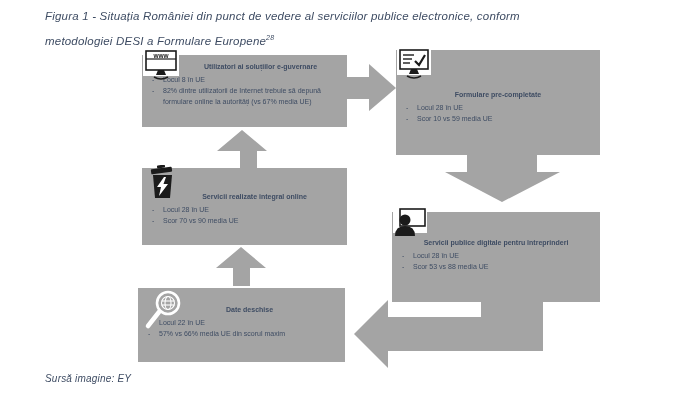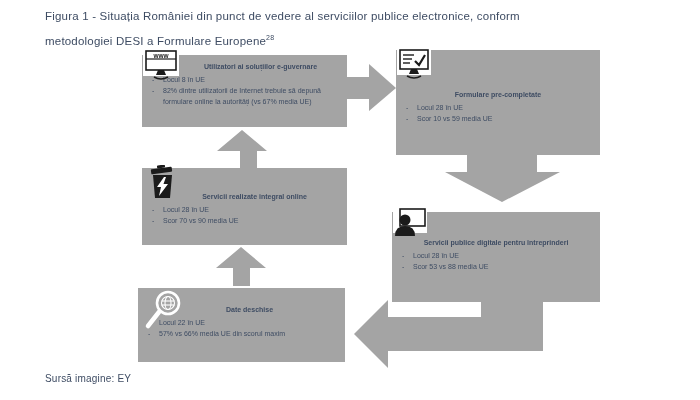--- a/index.html
+++ b/index.html
@@ -8,21 +8,21 @@
     --icon-ink:#1b1b1b;
     --bg:#ffffff;
   }
   html,body{margin:0;padding:0;background:#e8e8e8;}
   #page{
     position:relative;width:700px;height:400px;background:var(--bg);
     font-family:"Liberation Sans",sans-serif;overflow:hidden;margin:0 auto;
   }
   .fig-title{
     position:absolute;left:45px;top:5px;width:620px;
-    font-weight:500;font-size:11.5px;line-height:22px;
+    font-style:italic;font-weight:500;font-size:11.5px;line-height:22px;
     color:var(--ink);letter-spacing:.2px;
   }
   .fig-title sup{font-size:7px;}
   .arrows{position:absolute;left:0;top:0;z-index:0;}
   .box{
     position:absolute;background:var(--box-gray);z-index:1;
     color:var(--ink);font-size:7px;
   }
   .box-title{
     font-weight:bold;text-align:center;font-size:7px;line-height:9px;
@@ -43,21 +43,21 @@
   .b4 .box-title{padding:26px 2px 0 2px;}
   .b5{left:138px;top:288px;width:207px;height:74px;}
   .b5 .box-title{padding:17px 4px 0 20px;}
   .icon{position:absolute;z-index:2;line-height:0;}
   .i1{left:142px;top:48px;}
   .i2{left:396px;top:47px;}
   .i3{left:147px;top:165px;}
   .i4{left:392px;top:206px;}
   .i5{left:141px;top:289px;}
   .source{
-    position:absolute;left:45px;top:373px;
+    position:absolute;left:45px;top:373px;font-style:italic;
     font-size:10px;color:var(--ink);letter-spacing:.2px;
   }
 </style>
 </head>
 <body>
 
 <div id="page">
 
   <div class="fig-title">
     <div><span>Figura 1 - Situația României din punct de vedere al serviciilor publice electronice, conform</span></div>

